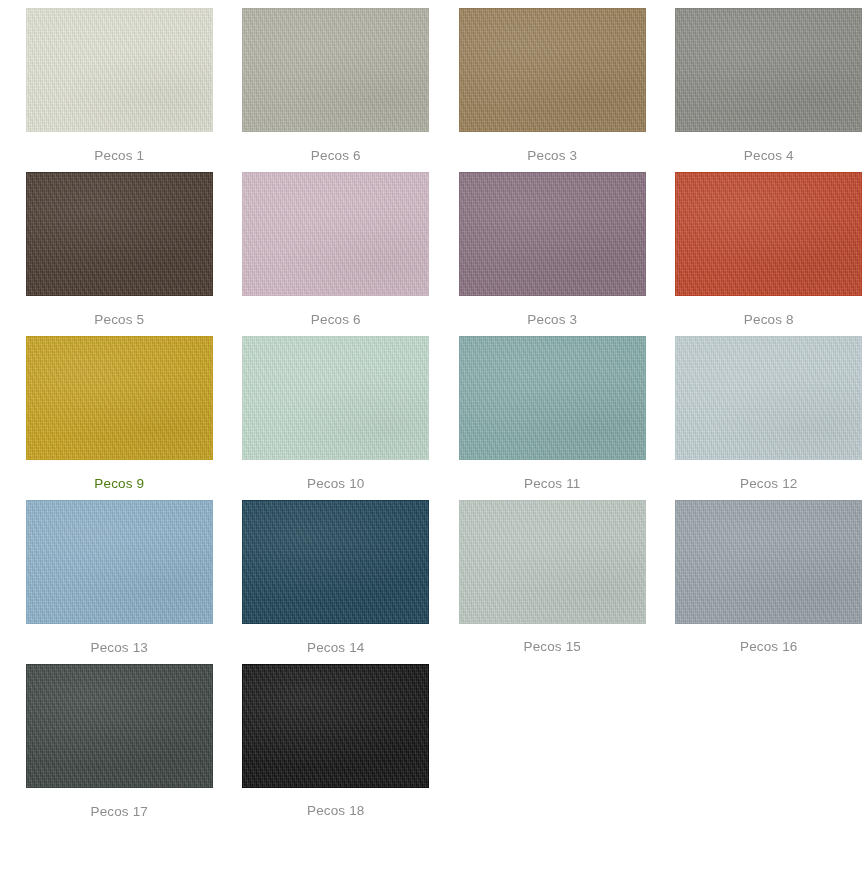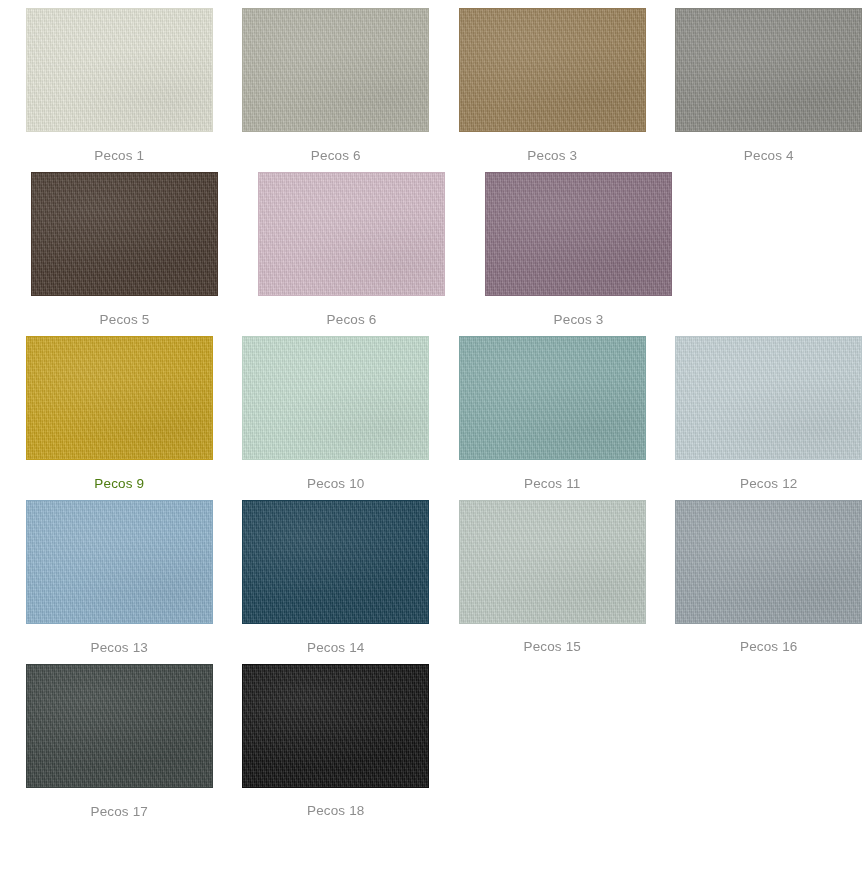--- a/index.html
+++ b/index.html
@@ -125,20 +125,24 @@
       <div class="swatch-label" style="color: rgb(141, 141, 141);">Pecos 5</div>
     </div>
     <div class="swatch-cell">
       <div class="swatch-chip" style="background-color: rgb(213, 189, 201);"></div>
       <div class="swatch-label" style="color: rgb(141, 141, 141);">Pecos 6</div>
     </div>
     <div class="swatch-cell">
       <div class="swatch-chip" style="background-color: rgb(138, 113, 130);"></div>
       <div class="swatch-label" style="color: rgb(141, 141, 141);">Pecos 3</div>
     </div>
+    <div class="swatch-cell">
+      <div class="swatch-chip" style="background-color: rgb(194, 70, 43);"></div>
+      <div class="swatch-label" style="color: rgb(141, 141, 141);">Pecos 8</div>
+    </div>
   </div>
 
   <div class="swatch-row">
     <div class="swatch-cell">
       <div class="swatch-chip" style="background-color: rgb(201, 164, 31);"></div>
       <div class="swatch-label" style="color: #4d7c0f;">Pecos 9</div>
     </div>
     <div class="swatch-cell">
       <div class="swatch-chip" style="background-color: rgb(196, 221, 207);"></div>
       <div class="swatch-label" style="color: rgb(141, 141, 141);">Pecos 10</div>

